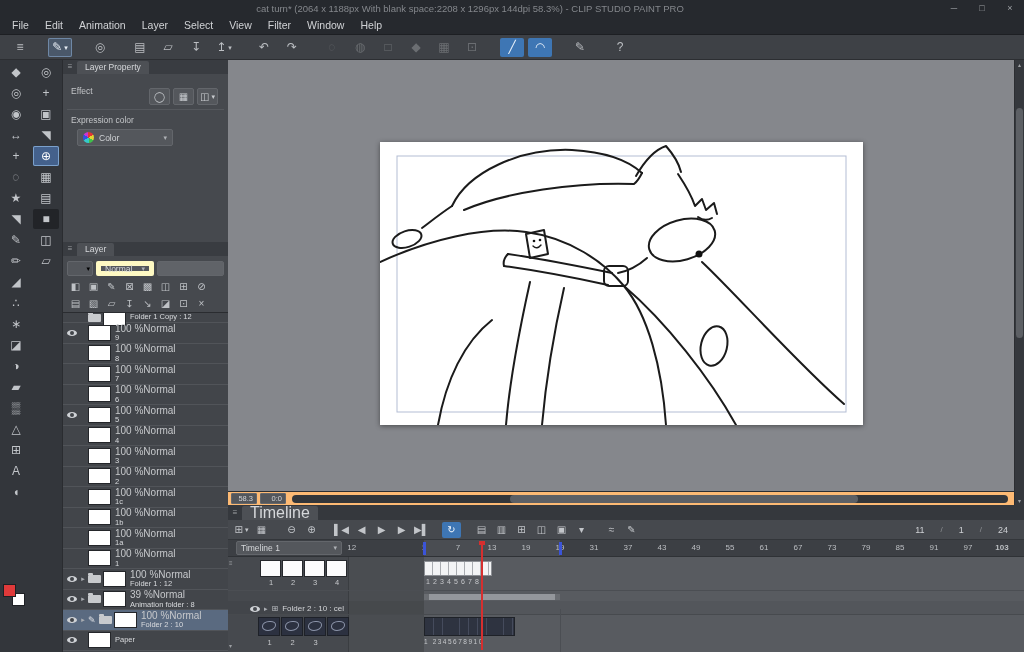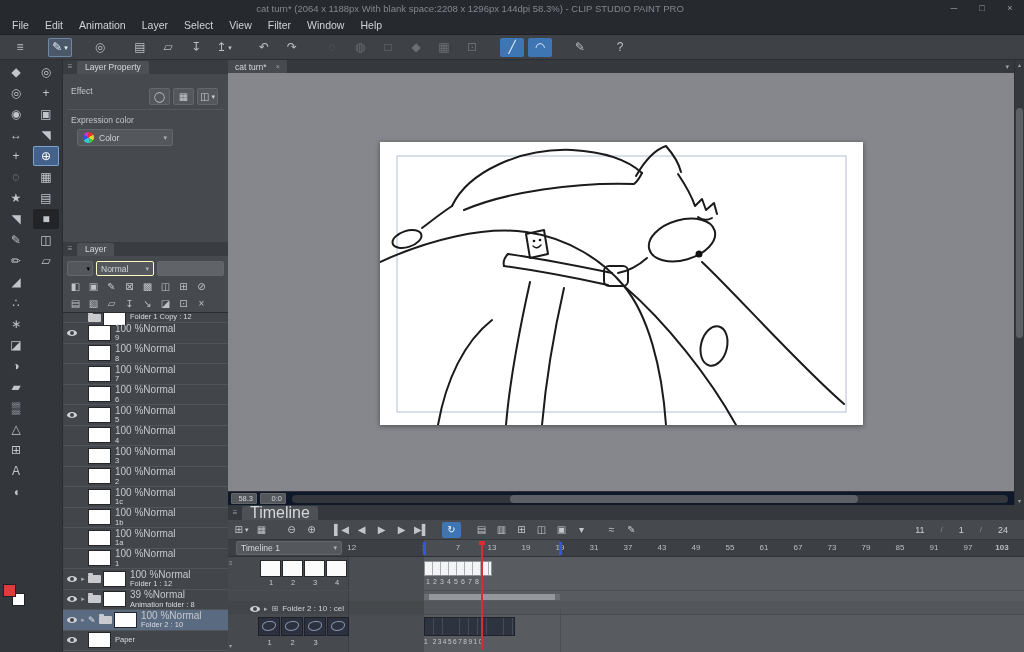--- a/index.html
+++ b/index.html
@@ -50,21 +50,21 @@
   #lp-expression-label{top:55px}
   #lp-color-combo{position:absolute;left:14px;top:69px;width:96px;height:17px;background:#54575c;border:1px solid #63666b;
     border-radius:2px;display:flex;align-items:center;gap:5px;font-size:8.5px;color:#d2d4d7;padding:0 5px;box-sizing:border-box}
   #lp-color-combo .dd{margin-left:auto;color:#aeb1b5}
   .color-wheel{width:11px;height:11px;border-radius:50%;flex:0 0 auto;
     background:conic-gradient(#e03535 0 60deg,#e0d435 60deg 120deg,#3ec04a 120deg 180deg,#35c9c9 180deg 240deg,#3550e0 240deg 300deg,#c935d4 300deg 360deg)}
   #layer-panel{position:absolute;left:0;top:182px;right:0;bottom:0;display:flex;flex-direction:column}
   #layer-controls{height:22px;display:flex;align-items:center;padding:3px 4px 0;gap:3px;box-sizing:border-box}
   .lc-combo-sm{width:26px;height:15px;background:#54575c;border:1px solid #63666b;border-radius:2px;box-sizing:border-box;
     display:flex;align-items:center;justify-content:flex-end;padding:0 2px}
-  .lc-combo{width:58px;height:15px;background:#54575c;border:1px solid #fef9c3;border-radius:2px;box-sizing:border-box;
+  .lc-combo{width:58px;height:15px;background:#54575c;border:5px solid #fef9c3;border-radius:2px;box-sizing:border-box;
     display:flex;align-items:center;font-size:8.5px;color:#d4d6d9;padding:0 4px}
   .lc-combo .dd{margin-left:auto;color:#aeb1b5}
   #opacity-slider{flex:1;height:13px;background:#54575c;border:1px solid #63666b;border-radius:2px;position:relative;overflow:hidden}
   #opacity-slider .fill{position:absolute;left:0;top:0;bottom:0;width:100%;background:#606368}
   .layer-iconrow{height:15px;display:flex;align-items:center;padding:1px 4px;gap:1px}
   .li-icon{width:17px;height:14px;line-height:14px;text-align:center;font-size:10px;color:#bfc2c6}
   #layer-list{flex:1;background:#42454a;border-top:1px solid #2a2c30;overflow:hidden}
   .layer-row{height:20.5px;box-sizing:border-box;border-bottom:1px solid #515459;display:flex;align-items:center;padding-left:2px}
   .layer-row.partial{height:10px}
   .layer-row.selected{background:#5a6a80}
@@ -81,21 +81,21 @@
   .lname{font-size:7.5px;color:#d9dbde}
   
   #canvas-region{position:absolute;left:228px;top:60px;width:786px;height:445px;background:#85878c}
   #canvas-tabbar{position:absolute;left:0;top:0;right:0;height:13px;background:#35383d;display:flex;align-items:stretch}
   #canvas-tab{background:#474a4f;display:flex;align-items:center;padding:0 7px;font-size:8.5px;color:#d4d6d9;gap:9px}
   .tab-close{font-size:7px;color:#9da0a4}
   #tabbar-caret{margin-left:auto;font-size:7px;color:#9da0a4;line-height:13px;padding-right:5px}
   #canvas-viewport{position:absolute;left:0;right:0;top:13px;bottom:14px;overflow:hidden}
   #white-canvas{position:absolute;left:152px;top:69px;width:483px;height:283px;background:#ffffff;box-shadow:0 1px 5px rgba(0,0,0,.45)}
   #white-canvas svg{position:absolute;left:0;top:0}
-  #canvas-statusbar{position:absolute;left:0;right:0;bottom:0;height:14px;background:#0f172a;border-top:1px solid #2c2e32;
+  #canvas-statusbar{position:absolute;left:0;right:0;bottom:0;height:14px;background:#fdba74;border-top:1px solid #2c2e32;
     box-sizing:border-box;display:flex;align-items:center;padding:0 3px}
   .sb-box{height:11px;line-height:10px;background:#53565b;border:1px solid #63666b;font-size:7.5px;color:#d2d4d7;
     padding:0 3px;margin-right:3px;border-radius:1px;box-sizing:border-box;min-width:26px;text-align:right}
   #hscroll{flex:1;height:8px;background:#33363a;border-radius:4px;margin:0 3px;position:relative}
   #hscroll-thumb{position:absolute;left:218px;width:348px;top:0;height:8px;background:#5d6065;border-radius:4px}
   #vscroll{position:absolute;right:0;top:60px;width:10px;height:445px;background:#35383d;border-left:1px solid #2c2e32;box-sizing:border-box}
   #vscroll-thumb{position:absolute;left:1px;width:7px;top:48px;height:230px;background:#5d6065;border-radius:4px}
   .vs-arrow{position:absolute;left:0;width:9px;text-align:center;font-size:6px;color:#9da0a4}
   
   #timeline{position:absolute;left:228px;top:505px;width:796px;height:147px;background:#46494e;overflow:hidden}
@@ -468,27 +468,20 @@
           <span class="thumb paper"></span>
           <div class="ltxt">
             <div class="lname">Paper</div>
           </div>
         </div>
       </div>
   </div>
 </div>
 
 <div id="canvas-region">
-  <div id="canvas-tabbar">
-    <div id="canvas-tab">
-      <span>cat turn*</span>
-      <span class="tab-close">×</span>
-    </div>
-    <div id="tabbar-caret">▾</div>
-  </div>
 
   <div id="canvas-viewport">
     <div id="white-canvas">
       <svg width="483" height="283" viewBox="0 0 483 283">
         <rect x="17" y="14" width="449" height="256" fill="none" stroke="#b3bdd4" stroke-width="1"></rect>
         <g fill="none" stroke="#1b1b1b" stroke-width="2" stroke-linecap="round" stroke-linejoin="round">
 
           <path d="M 72,64 C 88,30 140,6 192,8 C 228,10 250,20 262,31"></path>
           <path d="M 84,68 C 126,50 196,40 254,42 C 258,39 260,35 262,31"></path>
 

